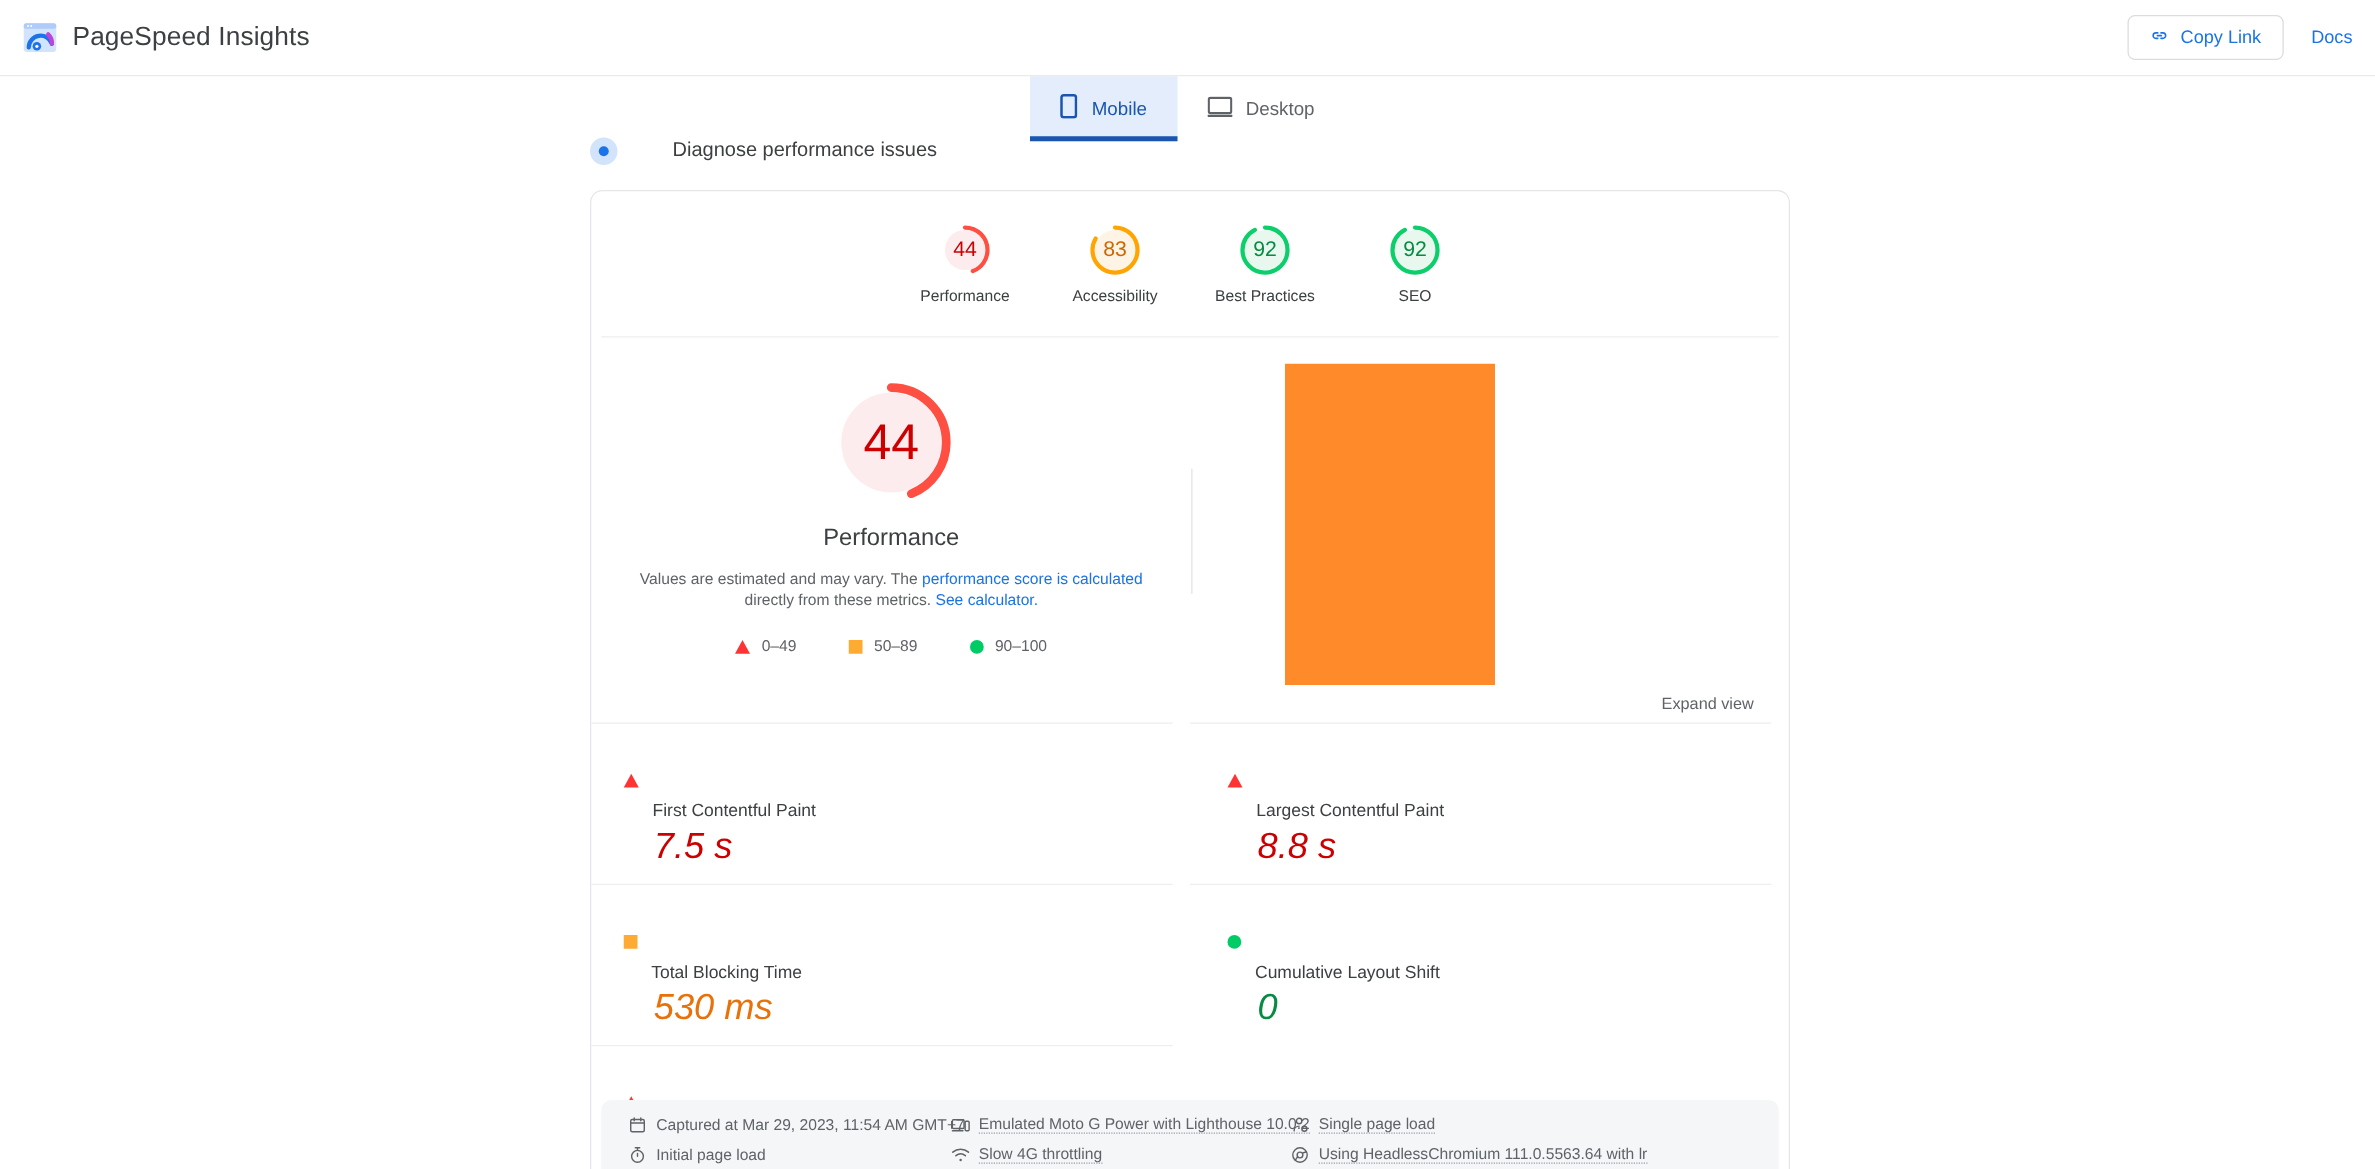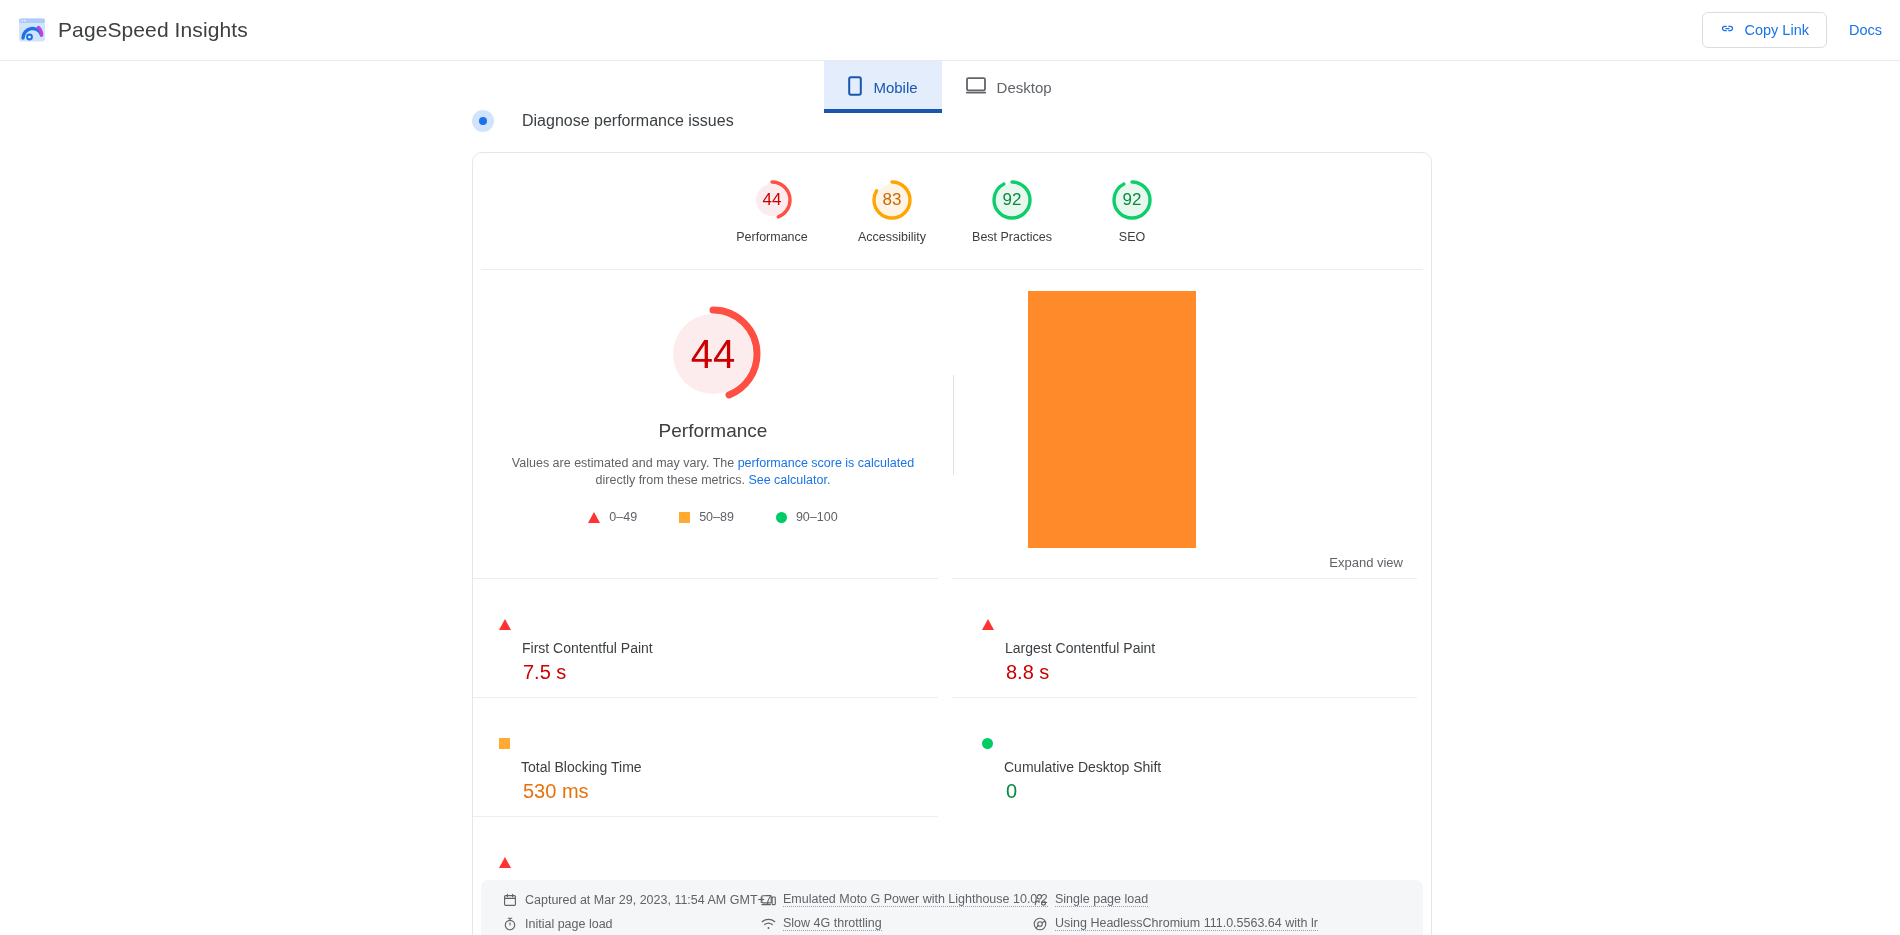--- a/index.html
+++ b/index.html
@@ -49,21 +49,21 @@
   }
   .tab.active { background: #e3edfb; color: #1a56b0; font-weight: 500; }
   .tab.active::after {
     content: ""; position: absolute; left: 0; right: 0; bottom: 0;
     height: 4px; background: #1a56b0;
   }
 
   
   .diagnose {
     position: absolute; top: 110px; left: 472px;
-    display: flex; align-items: center; gap: 28px;
+    display: flex; align-items: center; gap: 44px;
   }
   .diagnose-icon {
     width: 22px; height: 22px; border-radius: 50%;
     background: #d2e3fc; position: relative; flex: none;
   }
   .diagnose-icon::after {
     content: ""; position: absolute; left: 50%; top: 50%;
     width: 8px; height: 8px; margin: -4px 0 0 -4px;
     border-radius: 50%; background: #1a73e8;
   }
@@ -159,21 +159,21 @@
     display: grid; grid-template-columns: 1fr 1fr;
   }
   .metric {
     padding: 13px 0 13px 26px;
     border-top: 1px solid #eceef0;
     margin-right: 14px;
   }
   .metric.col2 { padding-left: 30px; }
   .metric-top { display: flex; align-items: center; gap: 11px; }
   .metric-name { font-size: 14px; color: #3c4043; margin-top: 48px; }
-  .metric-value { margin-top: 5px; margin-left: 24px; font-size: 20px; }
+  .metric-value { margin-top: 5px; margin-left: 24px; font-size: 29px; font-style: italic; }
 
   
   .meta {
     position: absolute; left: 8px; right: 8px; bottom: 8px;
     background: #f5f6f7; border-radius: 8px;
     padding: 12px 22px;
     display: grid; grid-template-columns: 248px 262px 1fr;
     row-gap: 9px; column-gap: 10px;
     font-size: 12.5px; color: #5f6368;
     overflow: hidden;
@@ -353,21 +353,21 @@
       <div class="metric-top">
         <span class="sq"></span>
         <span class="metric-name">Total Blocking Time</span>
       </div>
       <div class="metric-value" style="color:#e8710a">530 ms</div>
     </div>
 
     <div class="metric col2">
       <div class="metric-top">
         <span class="cir"></span>
-        <span class="metric-name">Cumulative Desktop Shift</span>
+        <span class="metric-name">Cumulative Layout Shift</span>
       </div>
       <div class="metric-value" style="color:#078a41">0</div>
     </div>
 
     <div class="metric">
       <div class="metric-top">
         <span class="tri"></span>
         <span class="metric-name">Speed Index</span>
       </div>
       <div class="metric-value" style="color:#cc0000">8.5 s</div>

